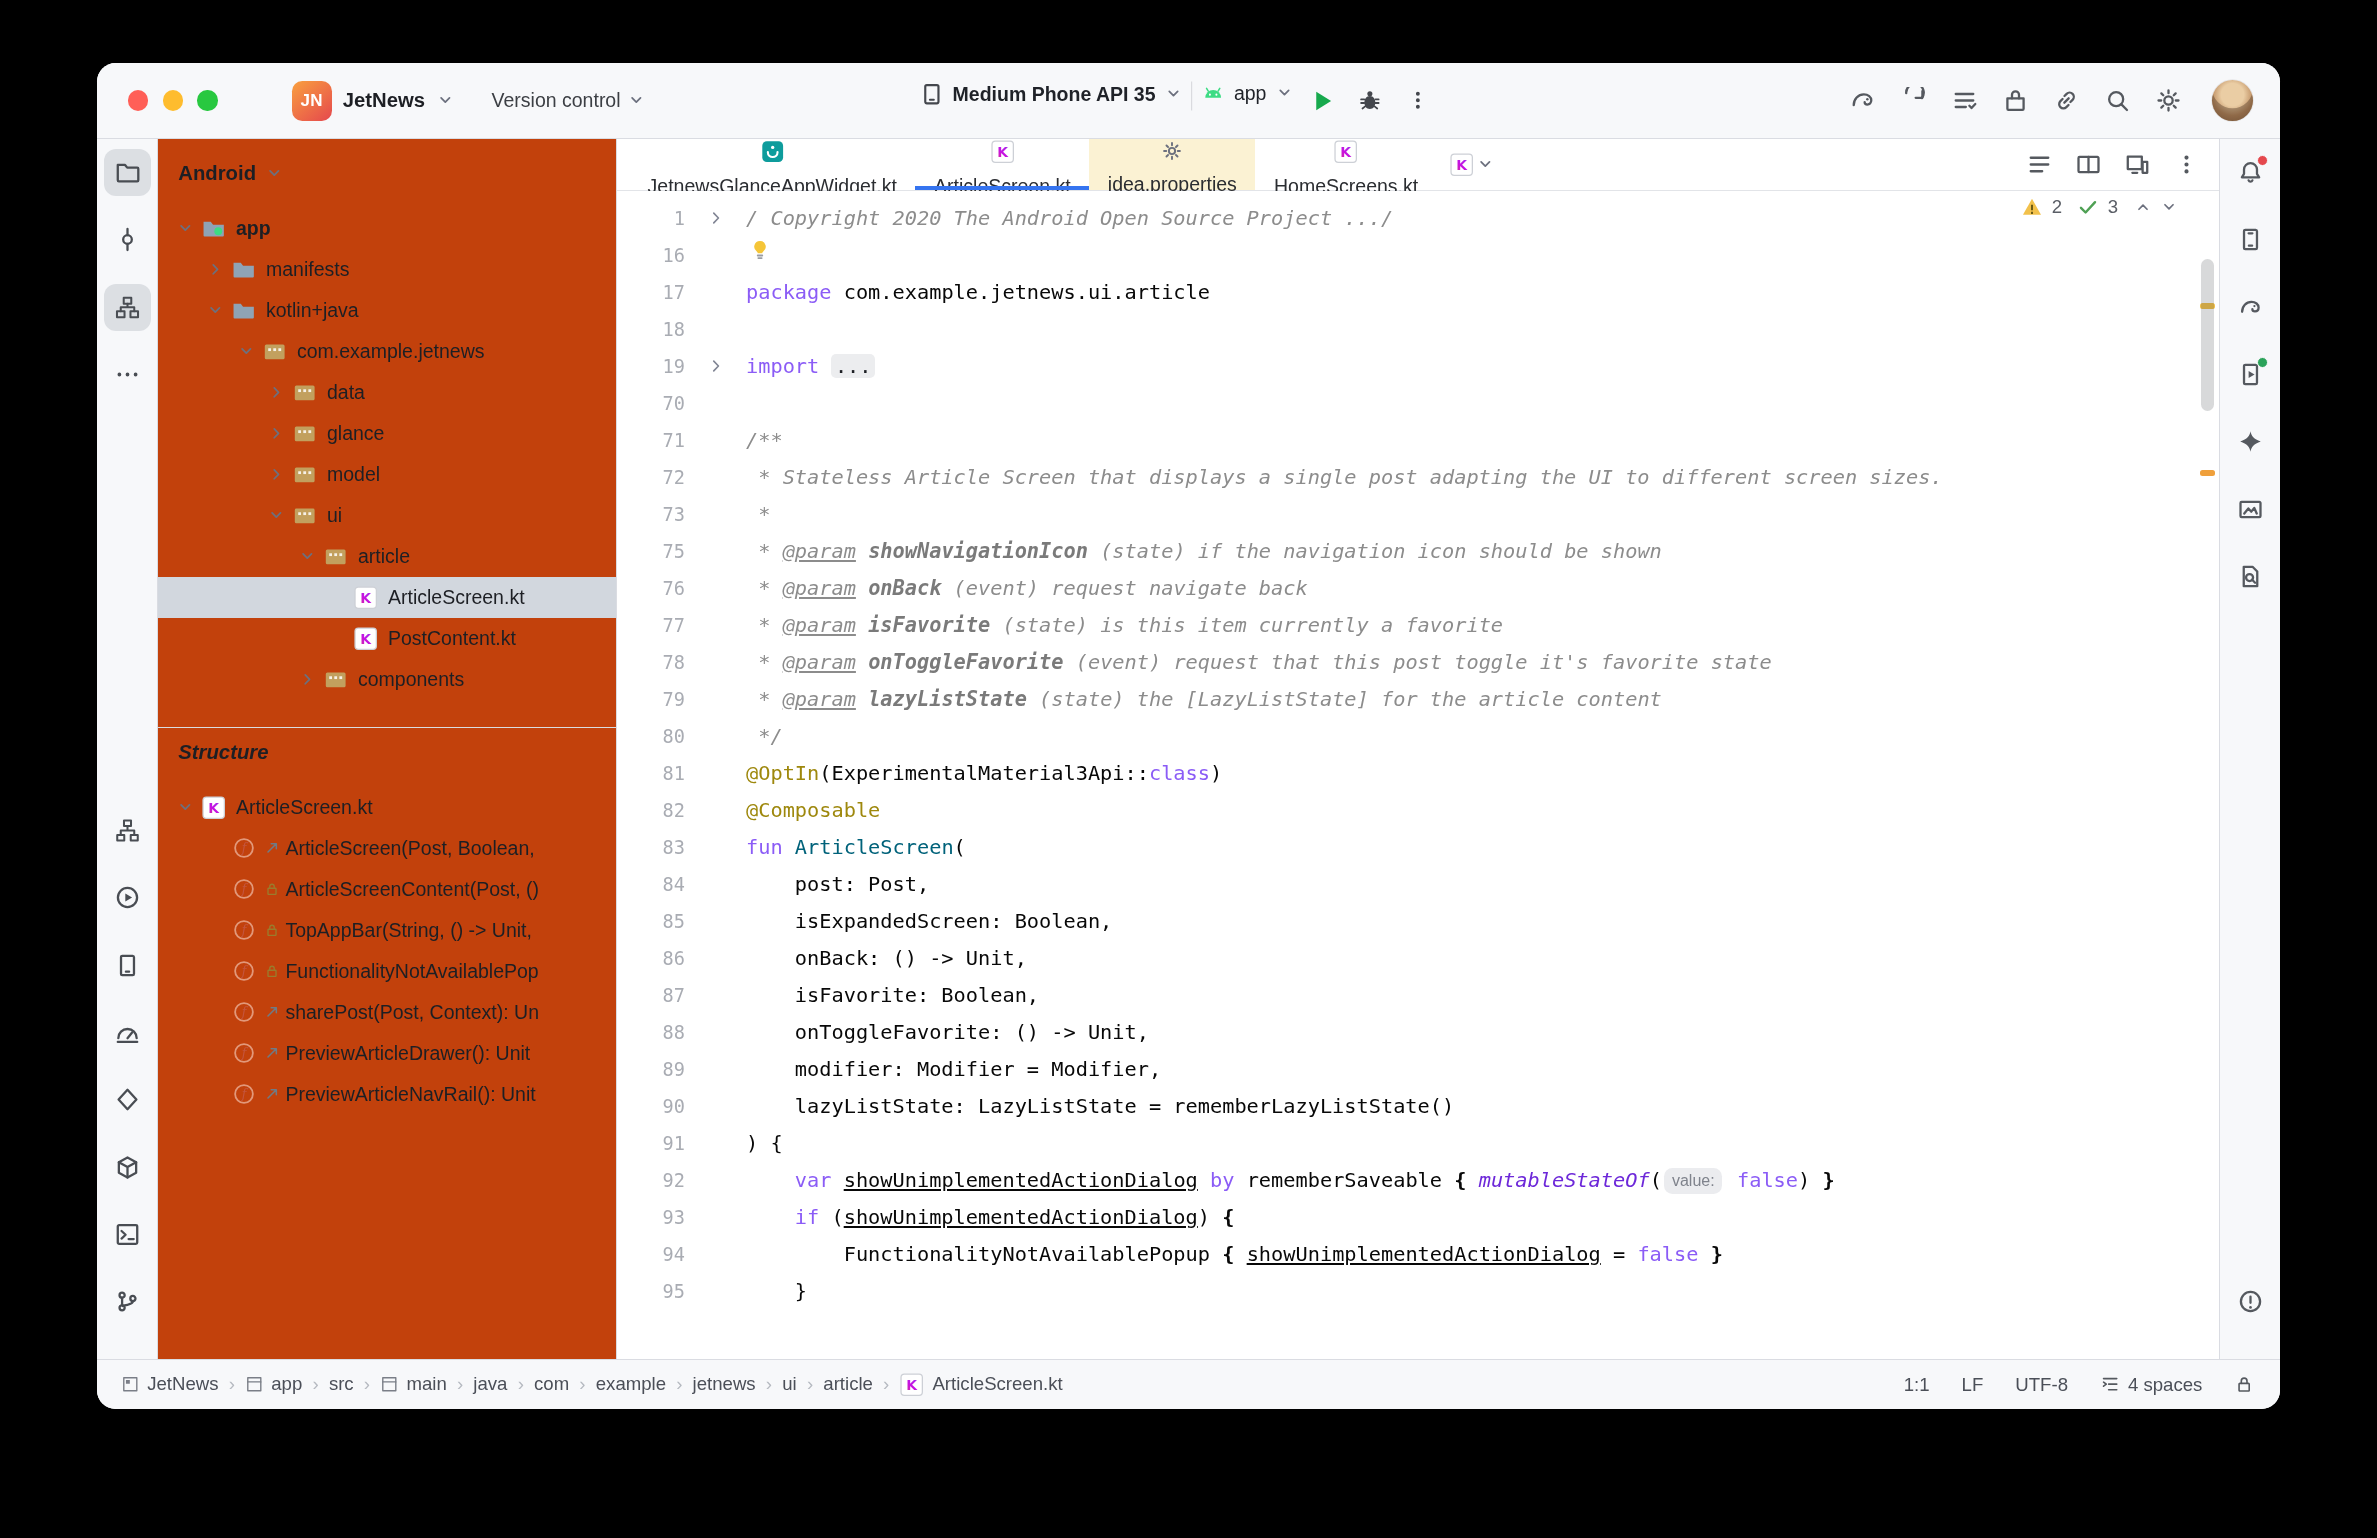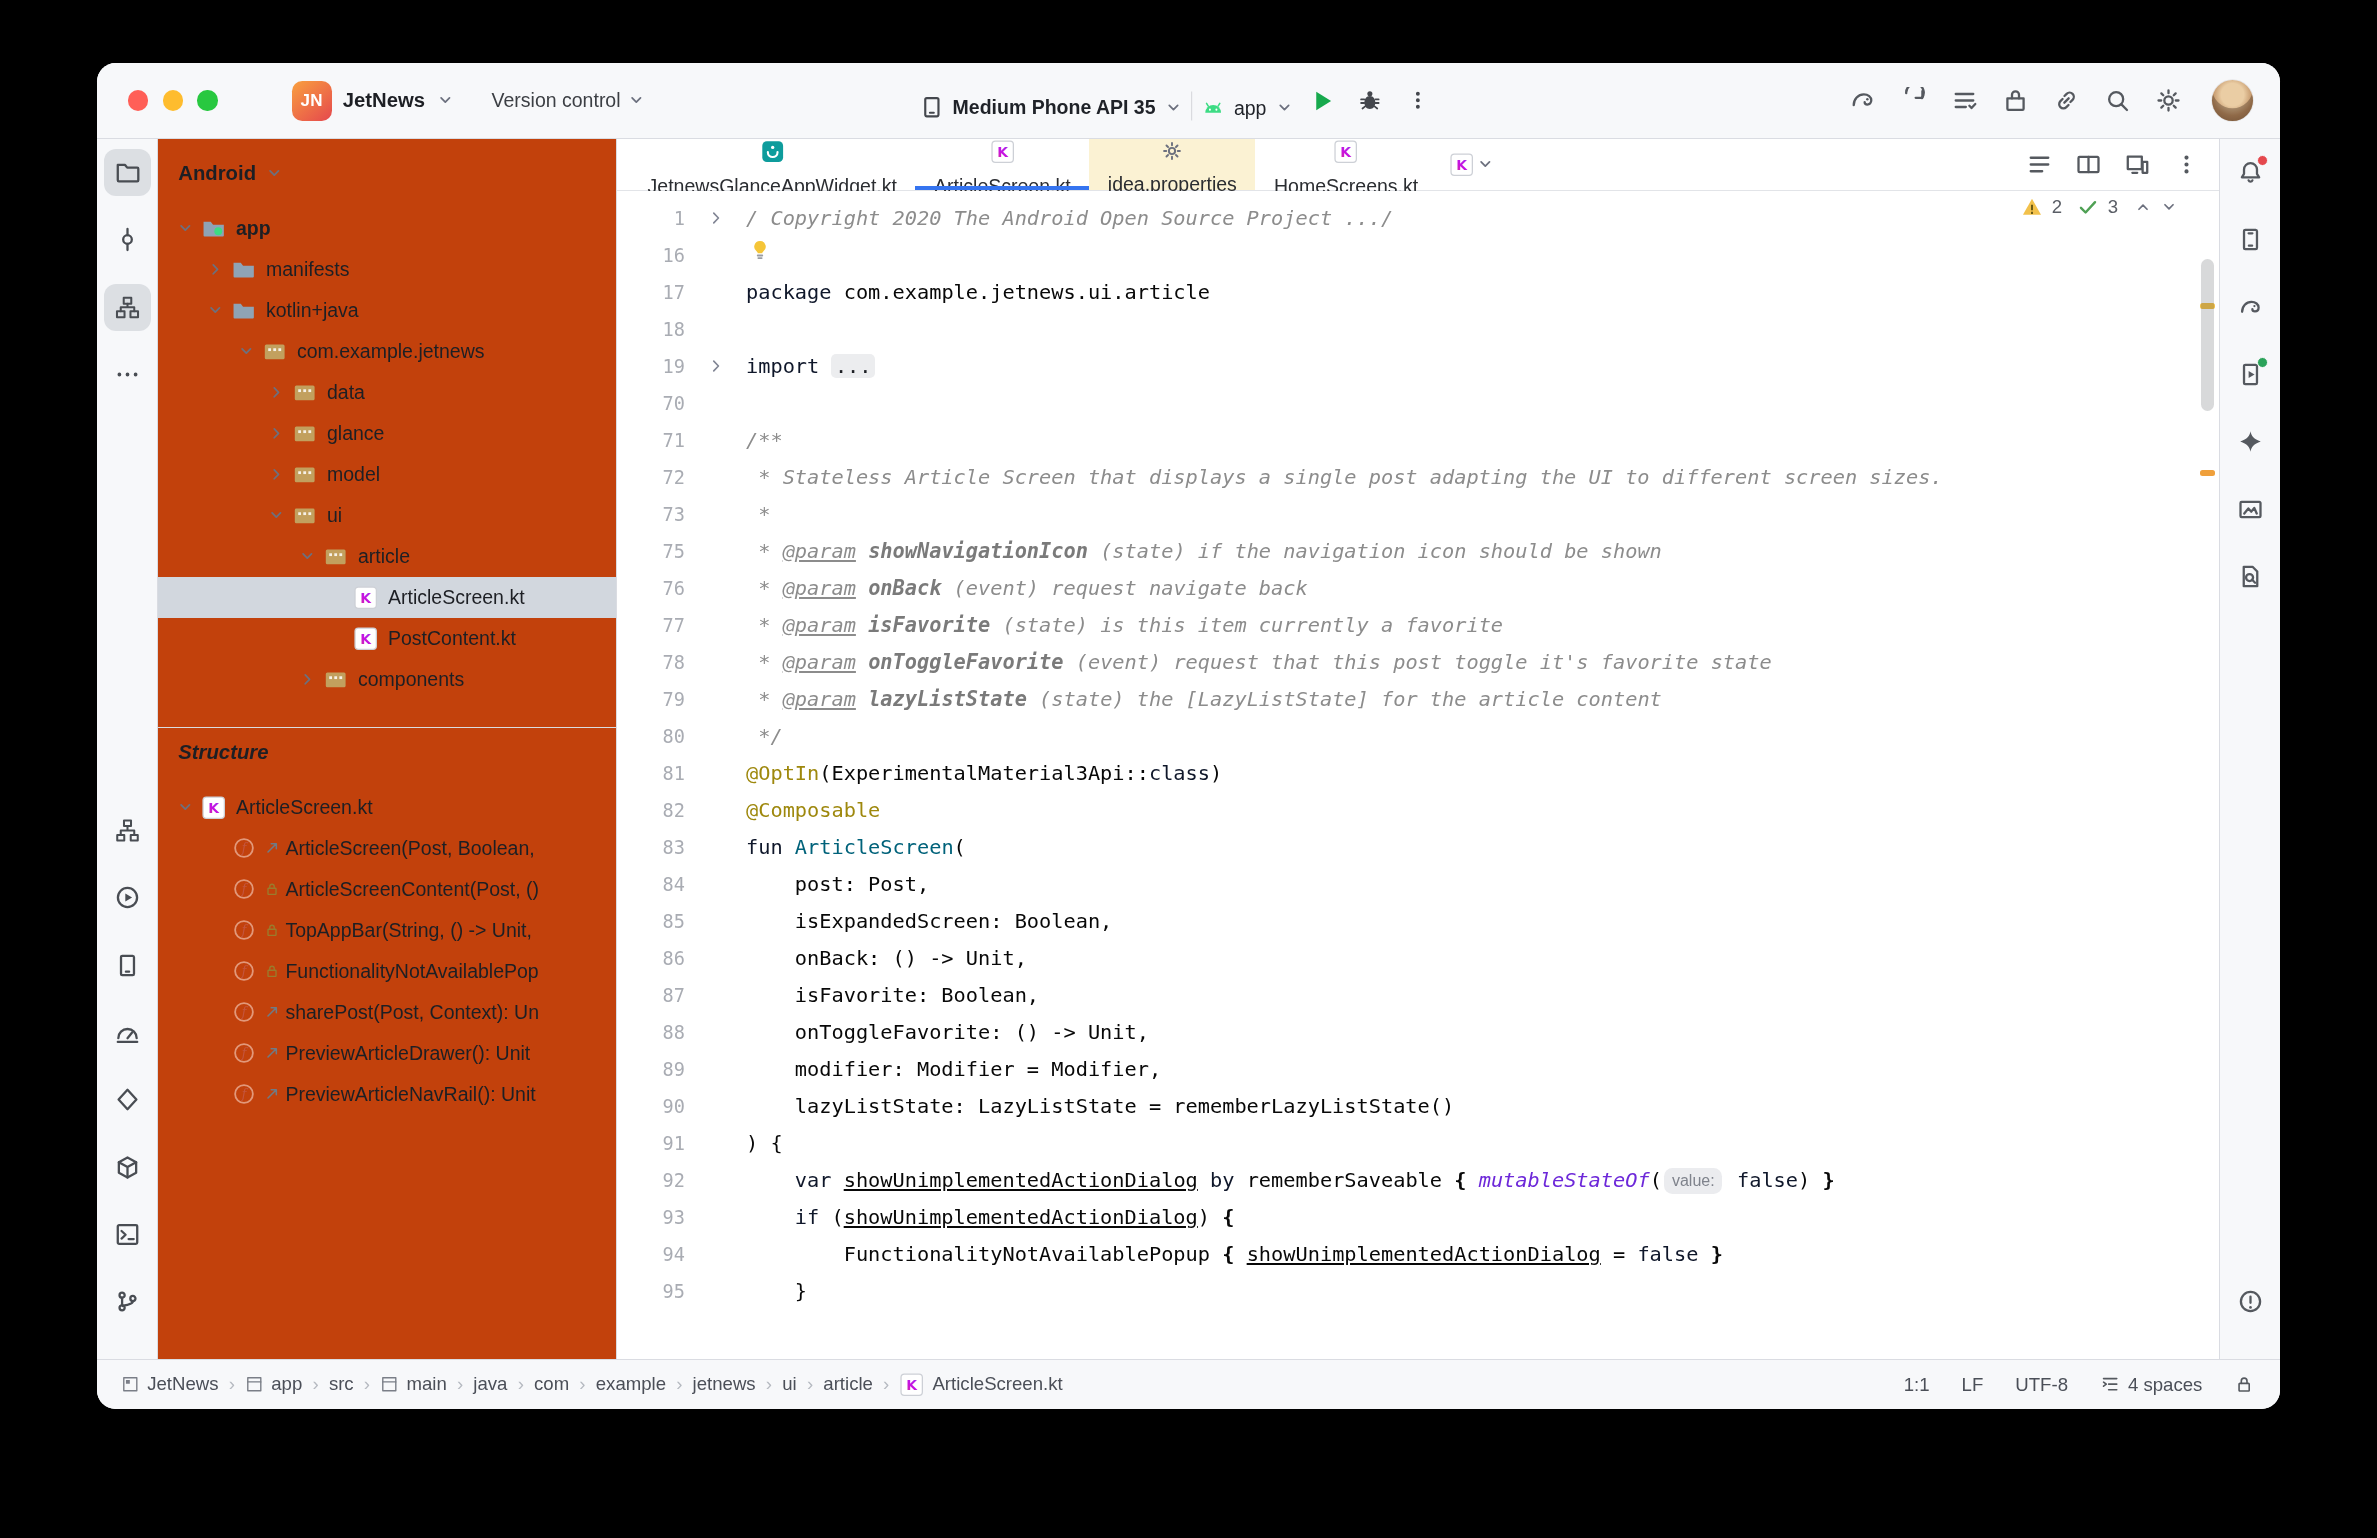--- a/index.html
+++ b/index.html
@@ -11,21 +11,21 @@
 
   
   .titlebar{height:76px;flex:0 0 auto;display:flex;align-items:center;position:relative;background:#F7F8FA;border-bottom:0.8px solid #DADCE2;}
   .traffic{display:flex;gap:14.4px;padding-left:31px;}
   .tl{width:20.3px;height:20.3px;border-radius:50%;display:inline-block;}
   .tl.red{background:#FF5F57}.tl.yellow{background:#FEBC2E}.tl.green{background:#28C840}
   .proj-widget{display:flex;align-items:center;gap:11px;margin-left:74px;cursor:default;}
   .jn-logo{width:40px;height:40px;border-radius:10.2px;background:linear-gradient(140deg,#F9A03F,#E5484D);color:#fff;font-weight:bold;font-size:17px;display:flex;align-items:center;justify-content:center;letter-spacing:0.4px;}
   .proj-name{font-size:20.3px;font-weight:bold;color:#1D1F24;}
   .vcs-widget{display:flex;align-items:center;gap:6.8px;margin-left:37px;font-size:19.5px;color:#3C3F44;}
-  .run-center{position:absolute;left:50%;top:50%;transform:translate(-52%,-50%);display:flex;align-items:flex-end;gap:9px;}
+  .run-center{position:absolute;left:50%;top:50%;transform:translate(-52%,-50%);display:flex;align-items:flex-start;gap:9px;}
   .device-sel,.cfg-sel{display:flex;align-items:center;gap:8.5px;font-size:19.5px;color:#1F2228;}
   .device-sel .lbl{font-weight:600;}
   .cfg-sel .lbl{font-weight:500;}
   .vline{width:0.8px;height:29px;background:#D4D6DA;}
   .tb-btn{display:inline-flex;align-items:center;justify-content:center;width:39px;height:39px;border-radius:8.5px;}
   .tb-icons{margin-left:auto;display:flex;align-items:center;gap:12px;padding-right:6.8px;}
   .avatar{width:41px;height:41px;border-radius:50%;margin-left:17px;margin-right:27px;background:radial-gradient(circle at 50% 36%,#EACDA4 0 34%,#BE8F63 62%,#8C6543 100%);box-shadow:inset 0 -12.7px 0 rgba(58,38,24,.35),0 0 0 0.8px rgba(0,0,0,.08);}
 
   
   .main{flex:1;display:flex;min-height:0;}
@@ -63,21 +63,21 @@
   .tab-close{color:#6C707E;font-size:24px;line-height:1;margin-left:1.7px;}
   .hidden-tabs{display:flex;align-items:center;gap:1.7px;padding:0 12px;}
   .tabbar-right{margin-left:auto;display:flex;align-items:center;gap:22px;padding-right:18.6px;}
 
   .code-area{flex:1;position:relative;overflow:hidden;background:#fff;font-family:"DejaVu Sans Mono","Liberation Mono",monospace;font-size:20.3px;}
   #code-lines{position:absolute;inset:0;padding-top:8.5px;}
   .cline{display:flex;height:37px;line-height:37px;white-space:pre;}
   .gnum{width:68px;flex:0 0 auto;text-align:right;color:#A9ACB3;font-size:18.6px;}
   .gfold{width:61px;flex:0 0 auto;display:inline-flex;align-items:center;justify-content:center;}
   .ltext{white-space:pre;}
-  .tk-kw{color:#0f172a;}
+  .tk-kw{color:#8b5cf6;}
   .tk-pl{color:#080808;}
   .tk-com{color:#8C8C8C;font-style:italic;}
   .tk-doctag{color:#8C8C8C;font-style:italic;text-decoration:underline;}
   .tk-docname{color:#7A7A7A;font-style:italic;font-weight:bold;}
   .tk-ann{color:#9E880D;}
   .tk-fn{color:#00627A;}
   .tk-ul{color:#080808;text-decoration:underline;}
   .tk-itl{color:#6d28d9;font-style:italic;}
   .tk-brace{color:#080808;font-weight:bold;}
   .tk-fold{background:#ECEDEF;border-radius:5.1px;padding:0 3.4px;color:#1D1F24;}

